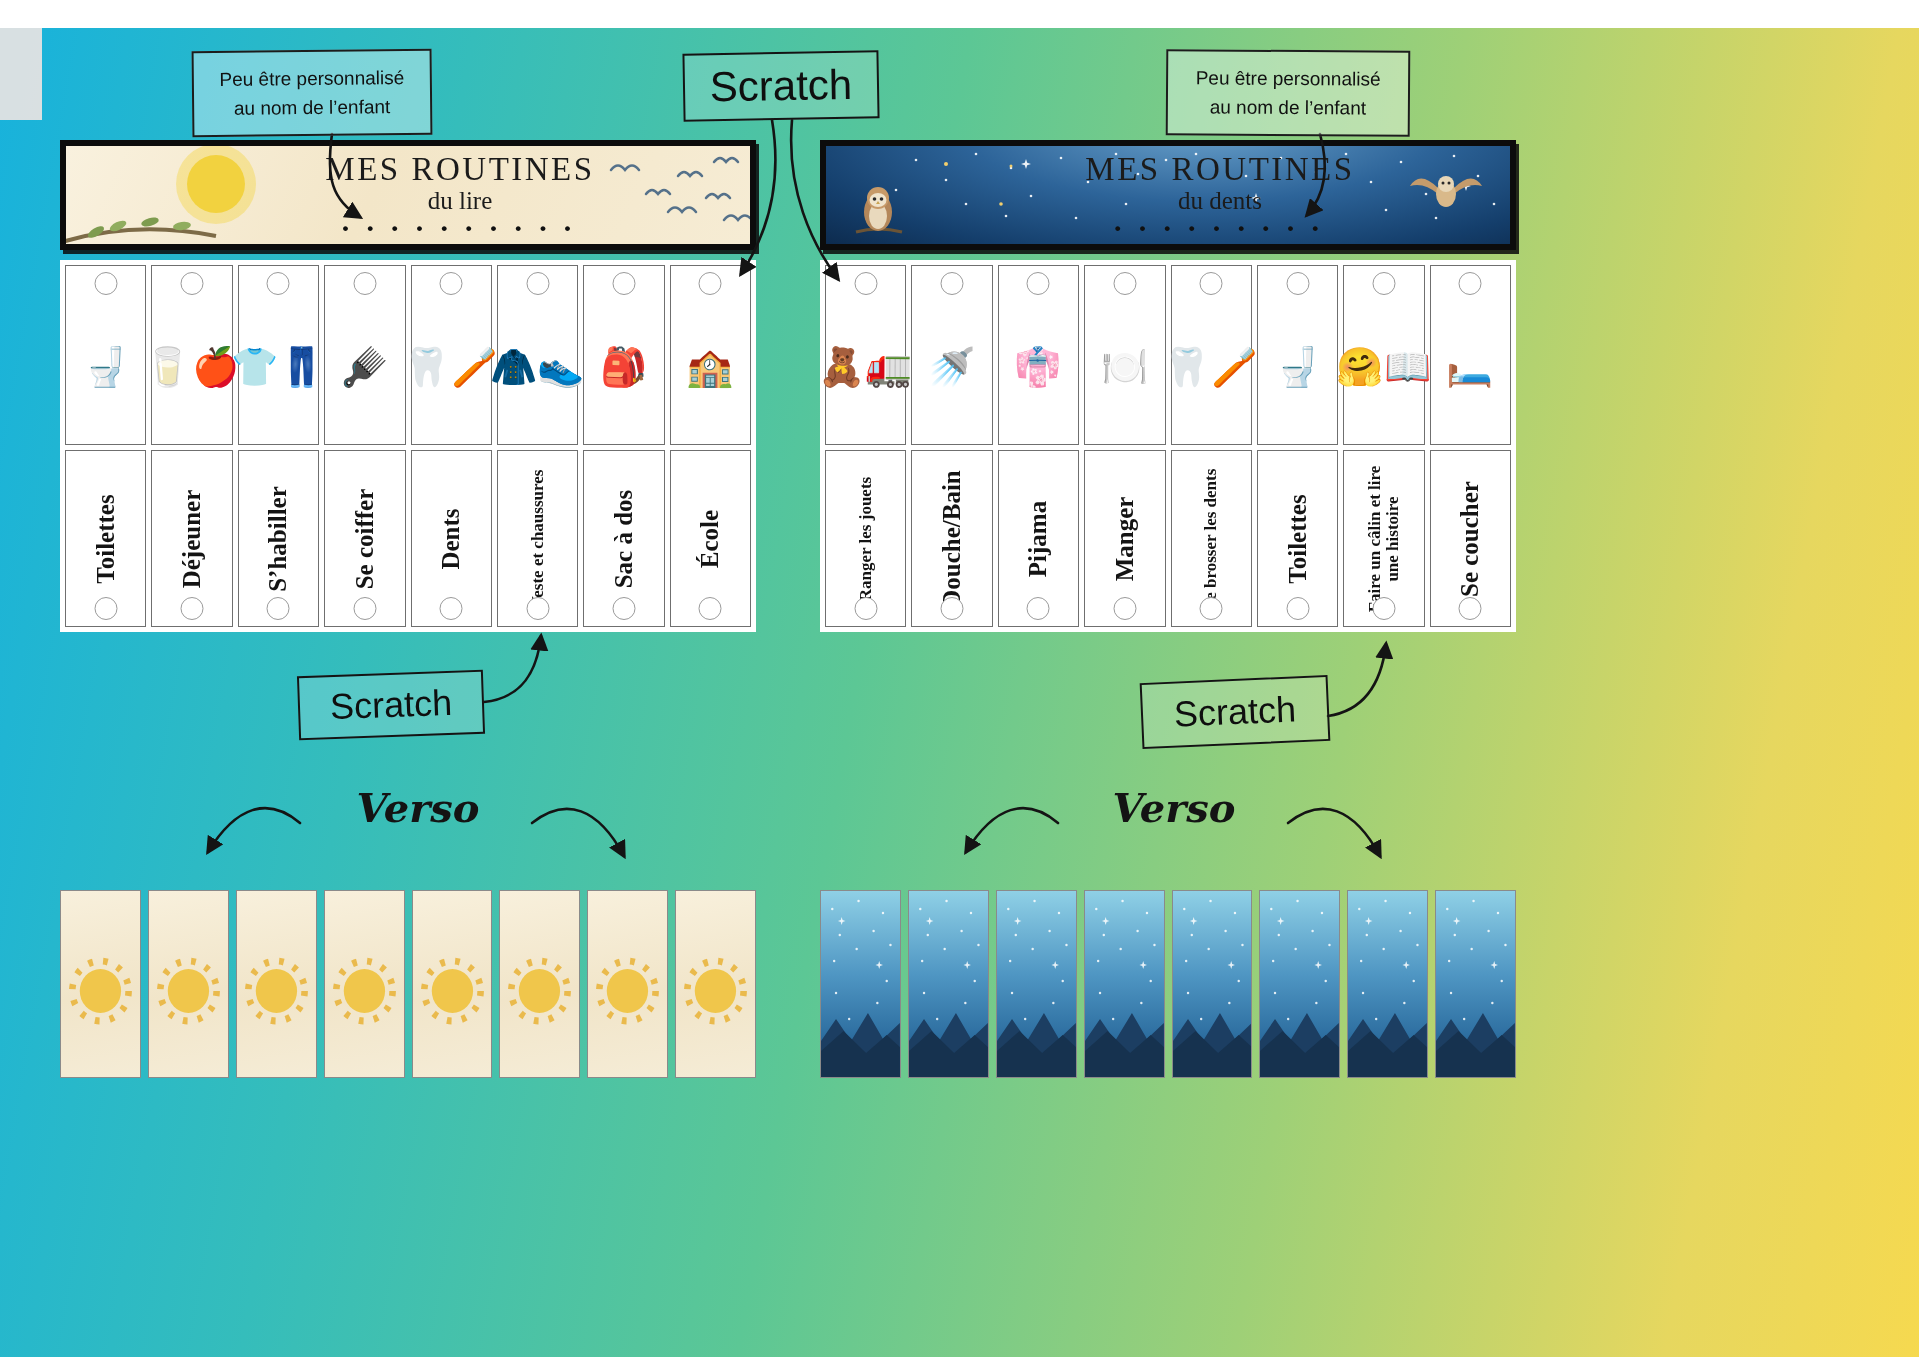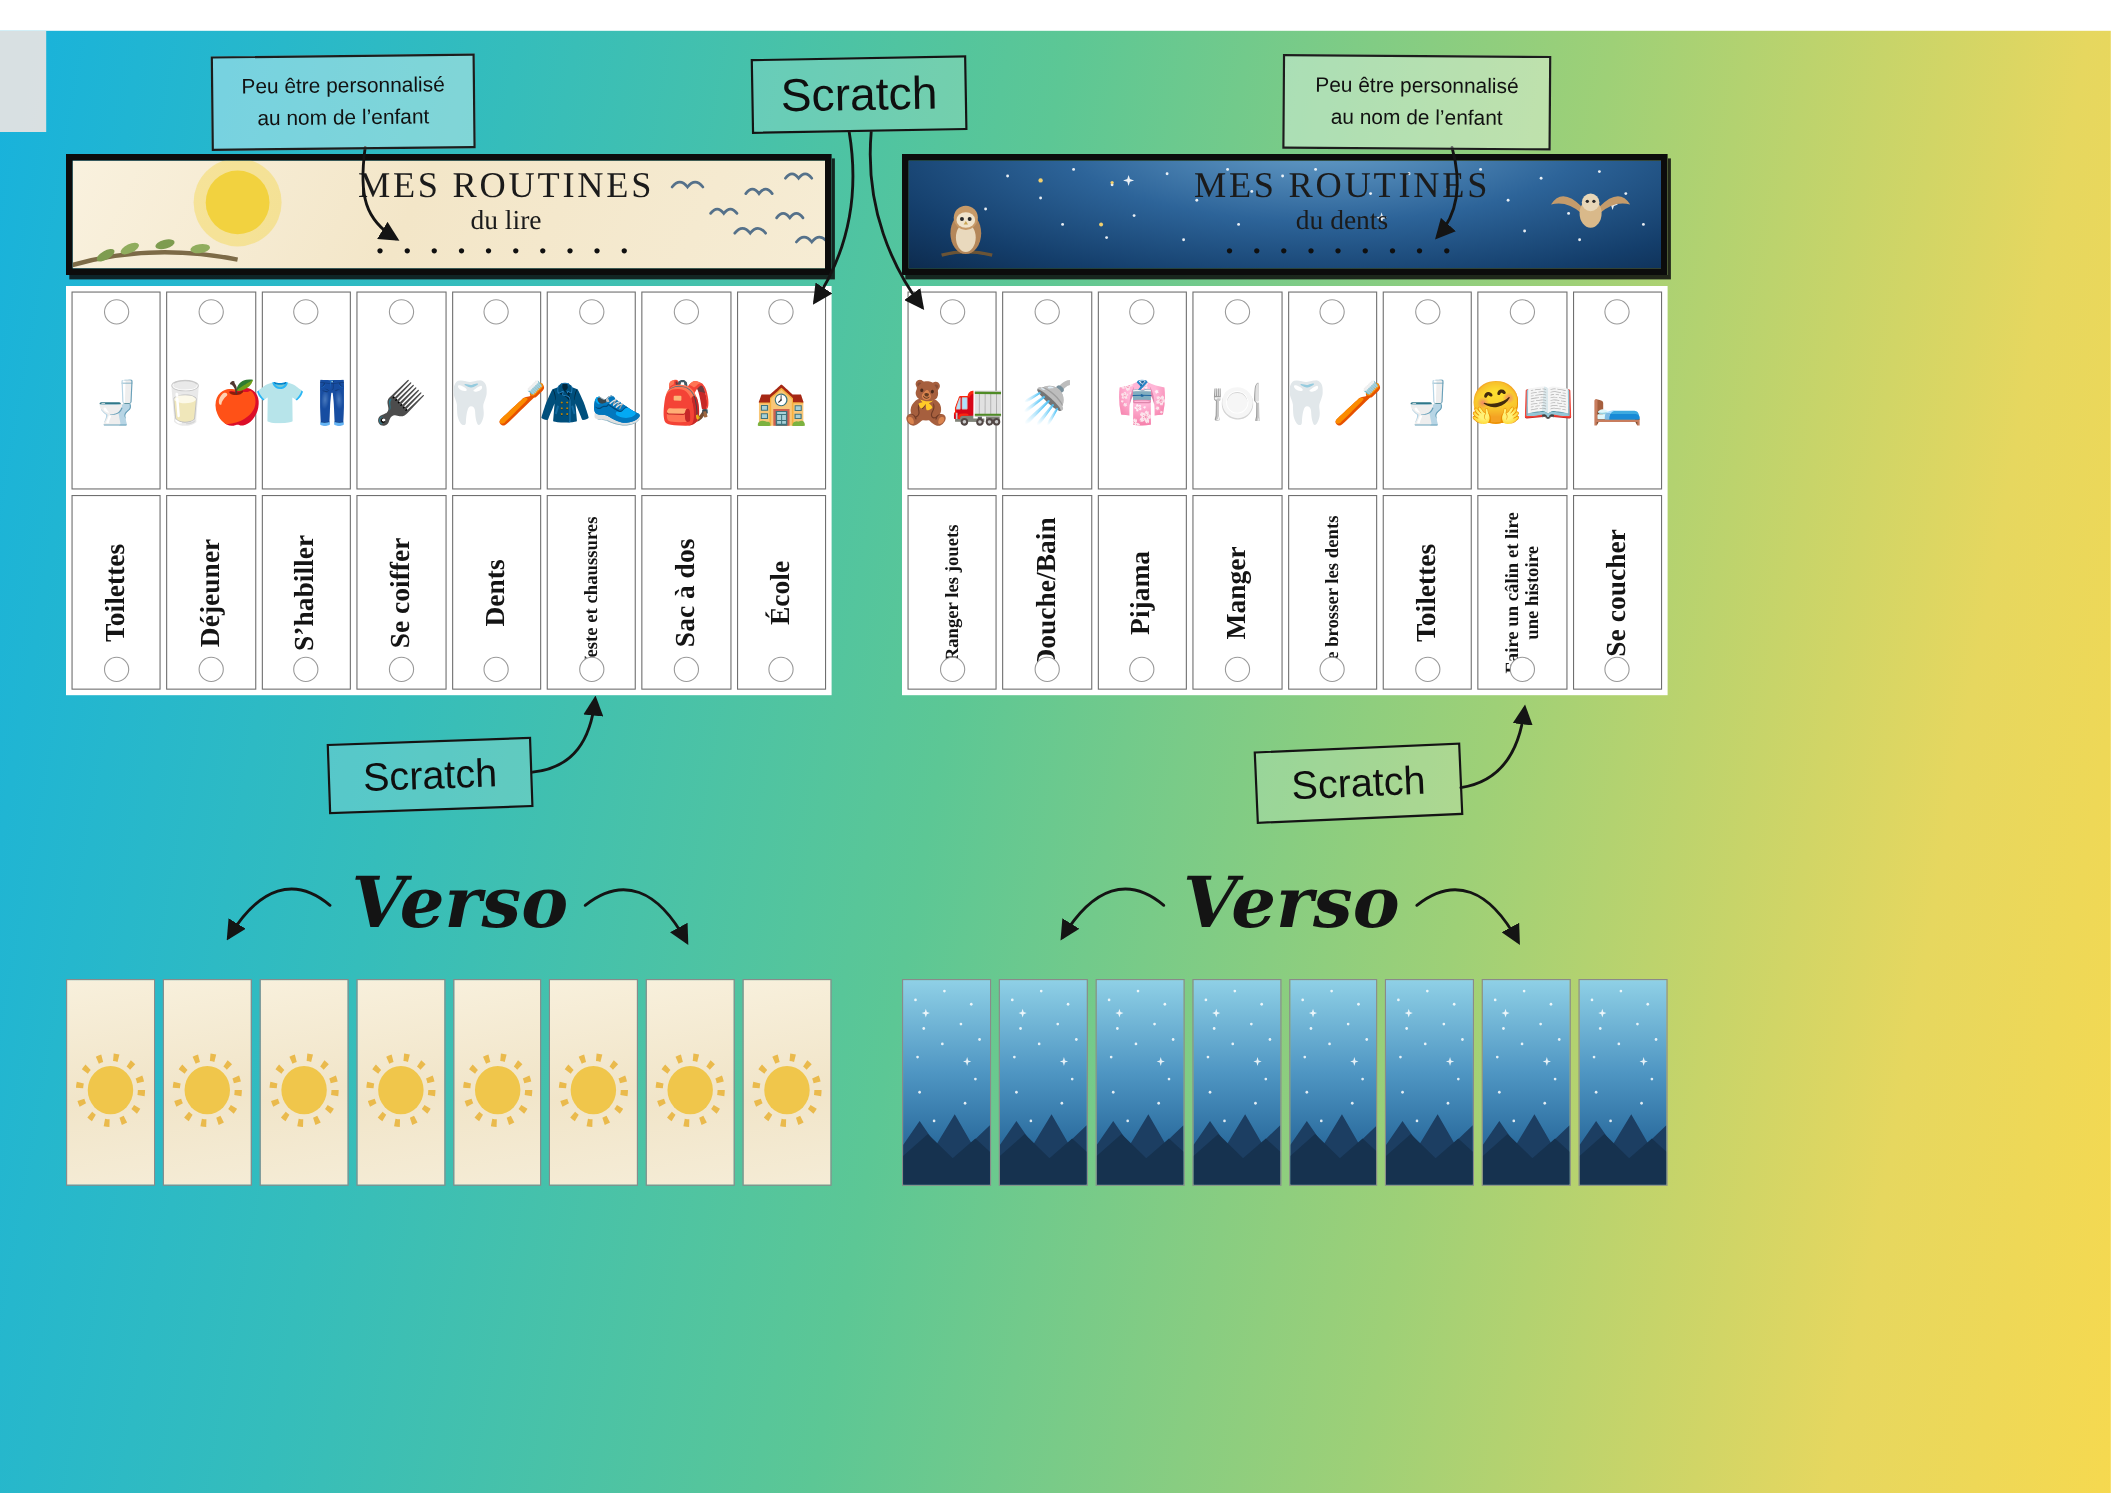--- a/index.html
+++ b/index.html
@@ -46,21 +46,21 @@
   .hole-top{top:6px;}
   .hole-bottom{bottom:6px;}
   .card-emoji{position:absolute;left:50%;top:57%;transform:translate(-50%,-50%);font-size:38px;white-space:nowrap;}
   .label-rot{position:absolute;left:50%;top:50%;width:166px;transform:translate(-50%,-50%) rotate(-90deg);
              text-align:center;font-family:"Liberation Serif",serif;font-weight:bold;font-size:25px;
              line-height:1.05;color:#141414;}
   .label-rot.small{font-size:17px;}
 
   
   .verso-word{position:absolute;width:212px;text-align:center;font-family:"DejaVu Serif",serif;
-              font-style:italic;font-weight:bold;font-size:64px;color:#141414;z-index:6;}
+              font-style:italic;font-weight:bold;font-size:40px;color:#141414;z-index:6;}
   .verso-left{left:312px;top:756px;}
   .verso-right{left:1068px;top:756px;}
 
   .backrow{position:absolute;top:862px;width:696px;height:188px;display:flex;gap:7px;z-index:1;}
   .backrow-morning{left:60px;}
   .backrow-evening{left:820px;}
   .back-card{flex:1;border:1px solid #8a8a8a;position:relative;overflow:hidden;box-sizing:border-box;}
   .back-sun{background:linear-gradient(170deg,#f8f0dc 0%,#f1e5c9 55%,#f5ecd6 100%);}
   .back-moon{background:linear-gradient(180deg,#8fd0e6 0%,#4f96c3 45%,#2d6ea0 78%,#255d8b 100%);}
   .back-card svg{position:absolute;inset:0;width:100%;height:100%;}

